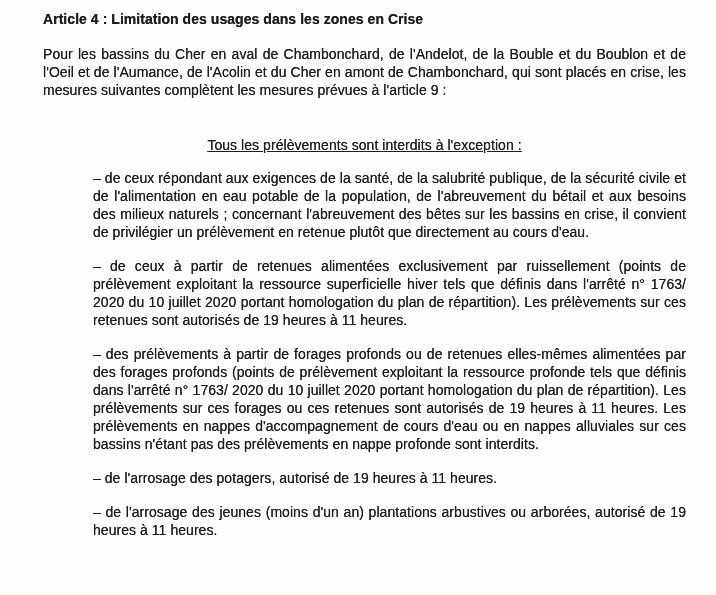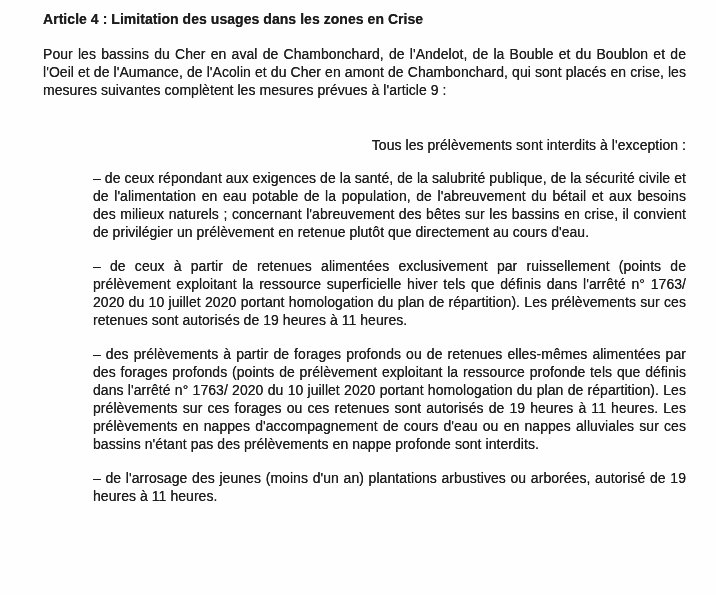--- a/index.html
+++ b/index.html
@@ -31,21 +31,22 @@
   }
   .para {
     margin: 0;
     text-align: justify;
   }
   .intro {
     margin-bottom: 37px;
   }
   .lead {
     margin-bottom: 15px;
-    text-align: right;
+    text-align: center;
+    text-decoration: underline;
   }
   .bullets {
     margin: 0;
     padding: 0;
   }
   .bullet {
     margin: 0 0 16px 50px; 
     text-align: justify;
   }
   .bullet:last-child {
@@ -60,16 +61,17 @@
   <h1 class="title">Article 4 : Limitation des usages dans les zones en Crise</h1>
 
   <p class="para intro">Pour les bassins du Cher en aval de Chambonchard, de l'Andelot, de la Bouble et du Boublon et de l'Oeil et de l'Aumance, de l'Acolin et du Cher en amont de Chambonchard, qui sont placés en crise, les mesures suivantes complètent les mesures prévues à l'article 9 :</p>
 
   <p class="para lead">Tous les prélèvements sont interdits à l'exception :</p>
 
   <div class="bullets">
     <p class="bullet">– de ceux répondant aux exigences de la santé, de la salubrité publique, de la sécurité civile et de l'alimentation en eau potable de la population, de l'abreuvement du bétail et aux besoins des milieux naturels ; concernant l'abreuvement des bêtes sur les bassins en crise, il convient de privilégier un prélèvement en retenue plutôt que directement au cours d'eau.</p>
     <p class="bullet">– de ceux à partir de retenues alimentées exclusivement par ruissellement (points de prélèvement exploitant la ressource superficielle hiver tels que définis dans l'arrêté n° 1763/ 2020 du 10 juillet 2020 portant homologation du plan de répartition). Les prélèvements sur ces retenues sont autorisés de 19 heures à 11 heures.</p>
     <p class="bullet">– des prélèvements à partir de forages profonds ou de retenues elles-mêmes alimentées par des forages profonds (points de prélèvement exploitant la ressource profonde tels que définis dans l'arrêté n° 1763/ 2020 du 10 juillet 2020 portant homologation du plan de répartition). Les prélèvements sur ces forages ou ces retenues sont autorisés de 19 heures à 11 heures. Les prélèvements en nappes d'accompagnement de cours d'eau ou en nappes alluviales sur ces bassins n'étant pas des prélèvements en nappe profonde sont interdits.</p>
+    <p class="bullet">– de l'arrosage des potagers, autorisé de 19 heures à 11 heures.</p>
     <p class="bullet">– de l'arrosage des jeunes (moins d'un an) plantations arbustives ou arborées, autorisé de 19 heures à 11 heures.</p>
   </div>
 
 </div>
 
 </body></html>

